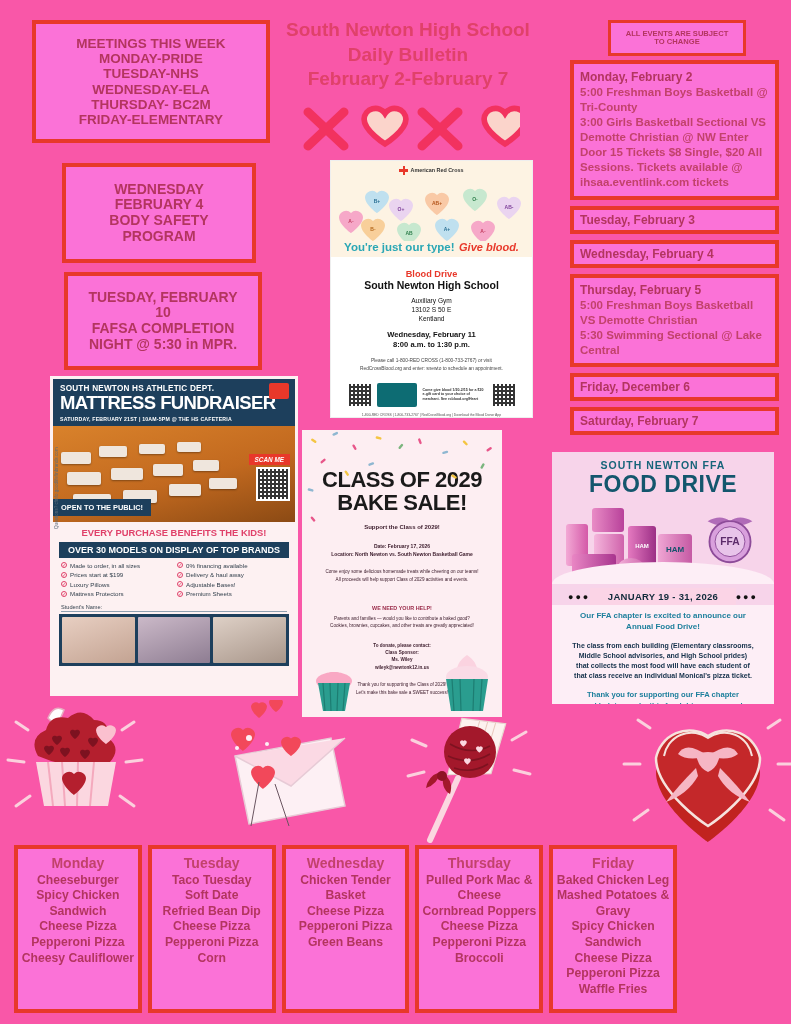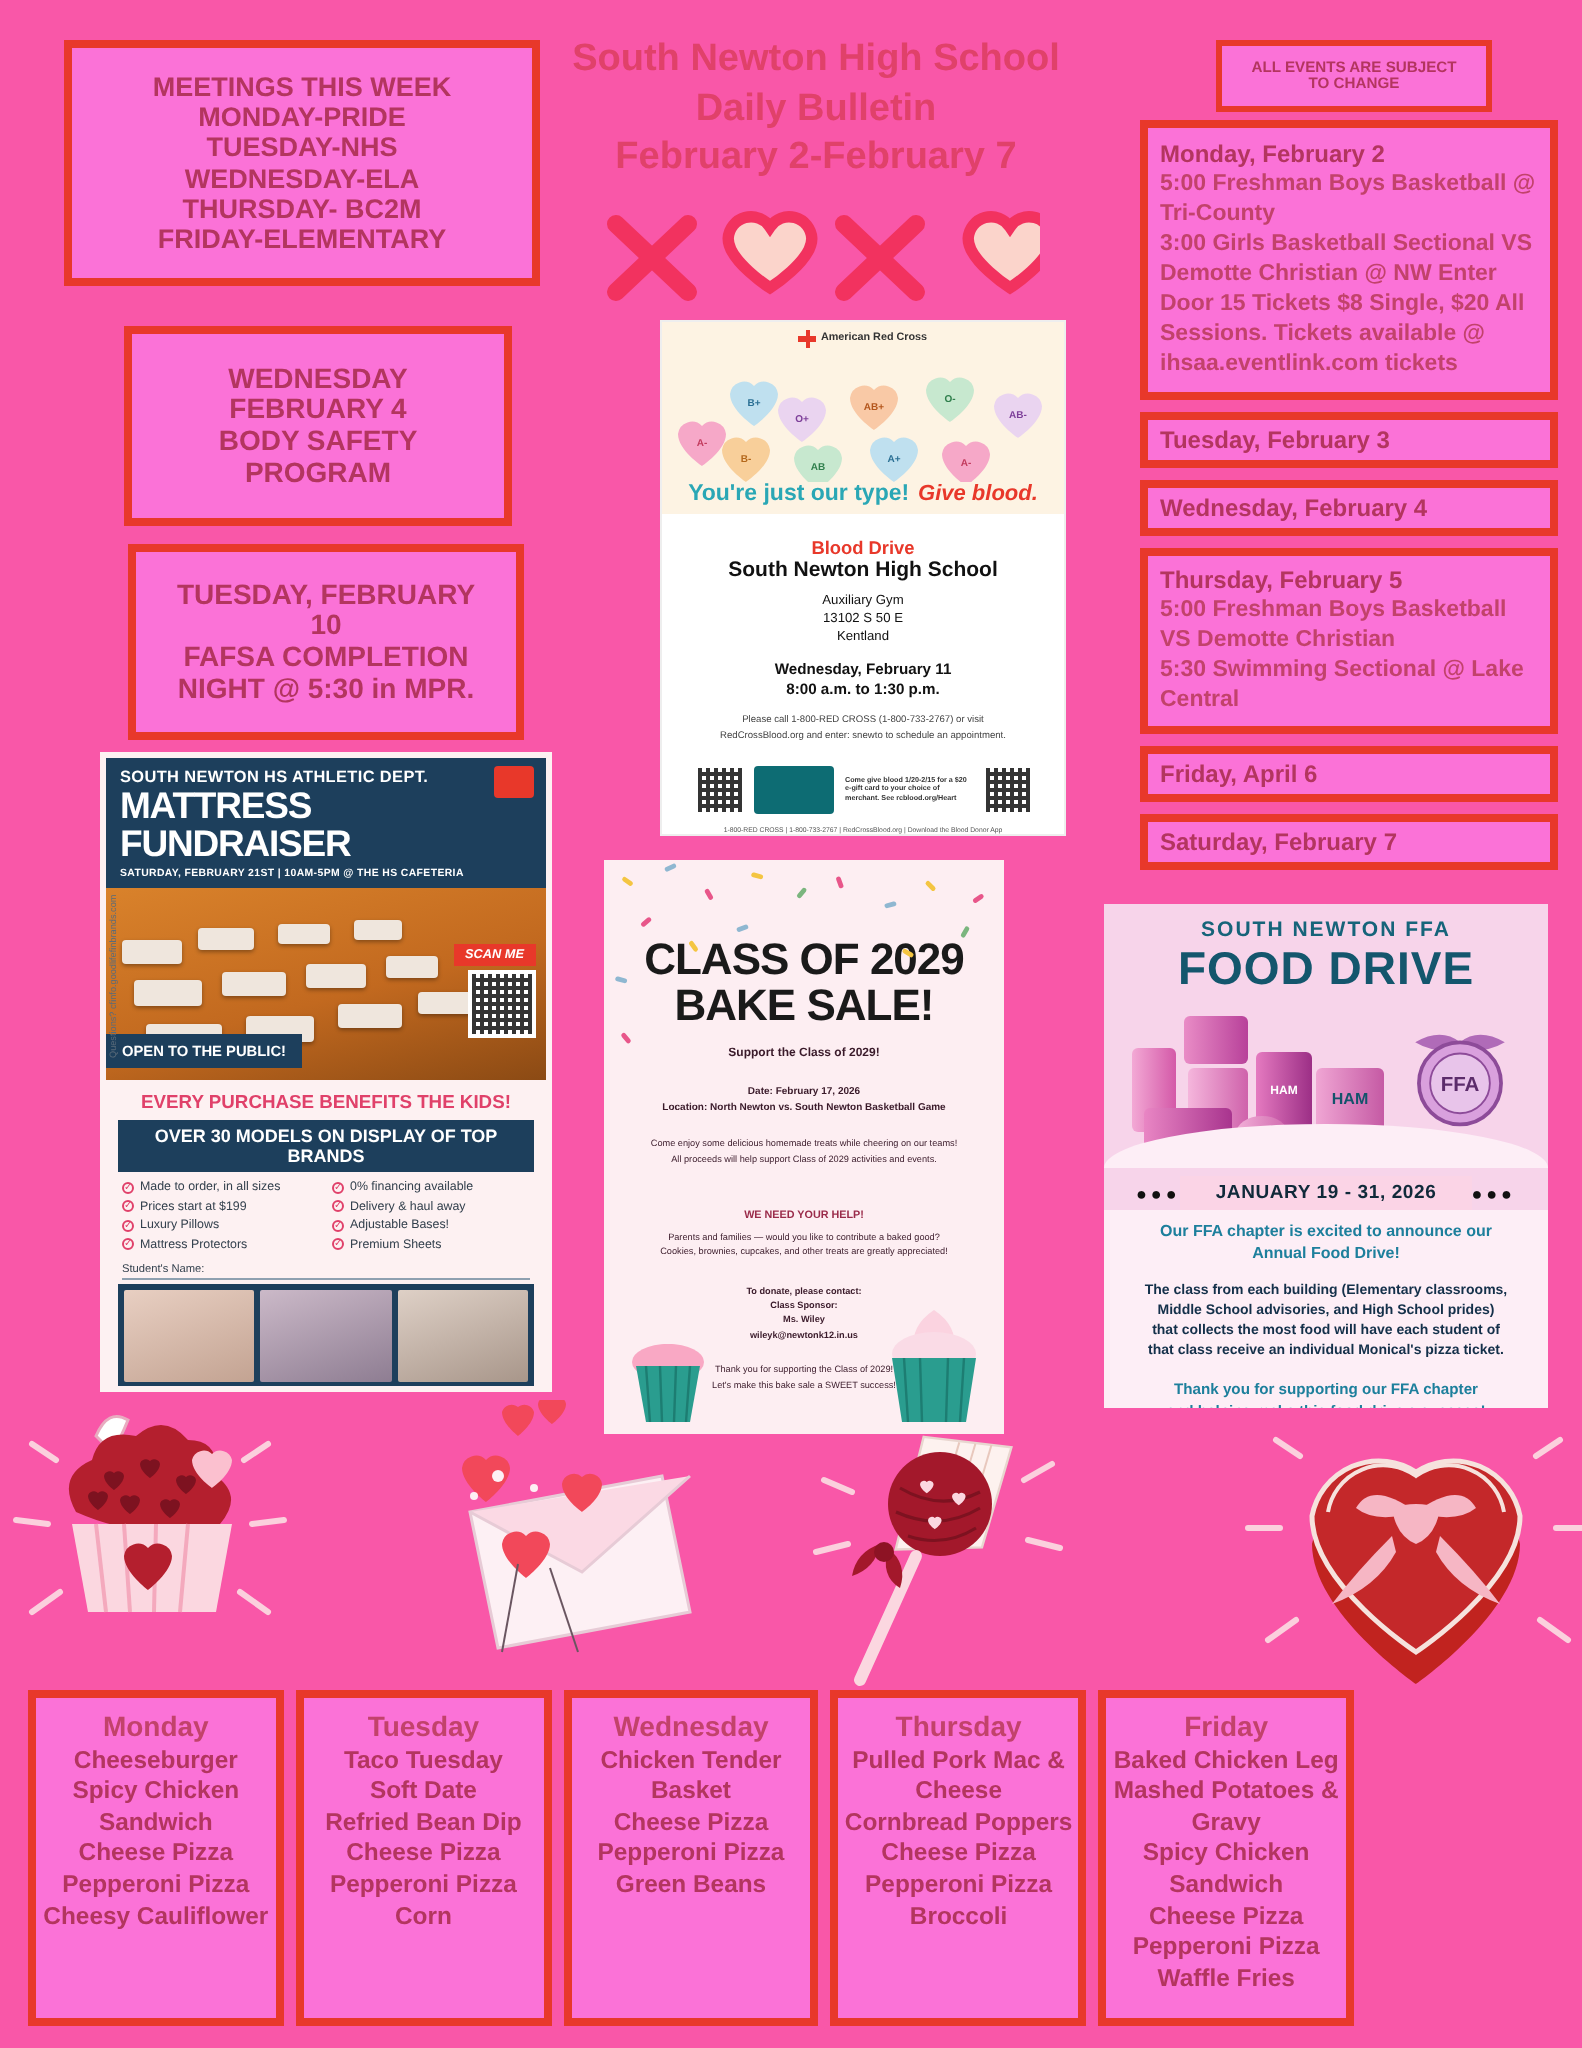--- a/index.html
+++ b/index.html
@@ -34,21 +34,21 @@
 
   
   .evbox { text-align: left; align-items: stretch; padding: 3px 6px; }
   .evbox .ev-day { font-size: 12px; color: #b3355f; font-weight: bold; line-height: 1.25; }
   .evbox .ev-line { font-size: 11.5px; color: #c2426b; font-weight: bold; line-height: 1.3; }
 
   
   .flyer { position: absolute; overflow: hidden; }
 
   
-  #mattress { left: 50px; top: 376px; width: 226px; height: 320px;
+  #mattress { left: 50px; top: 376px; width: 248px; height: 320px;
               background: #fdf1f2; border: 3px solid #fdf1f2; }
   .mt-head { background: #1d3f5c; color: #fff; padding: 5px 7px 4px 7px; position: relative; }
   .mt-head .l1 { font-size: 8.2px; font-weight: bold; letter-spacing: .2px; }
   .mt-head .l2 { font-size: 18.5px; font-weight: bold; letter-spacing: -.6px; line-height: 1; margin-top: 1px; }
   .mt-head .l2 .gold { color: #ffffff; }
   .mt-head .l3 { font-size: 5.2px; font-weight: bold; margin-top: 3px; letter-spacing: .2px; }
   .mt-logo { position: absolute; right: 6px; top: 4px; width: 20px; height: 16px;
              background: #e8382a; border-radius: 2px; }
   .mt-photo { position: relative; height: 96px; background: linear-gradient(165deg,#d9822b 0%,#c2691f 55%,#8b4a14 100%); }
   .mt-bed { position: absolute; background: #efe6dd; border-radius: 2px; box-shadow: 0 1px 2px rgba(0,0,0,.35); }
@@ -487,21 +487,21 @@
     <div class="ev-day">Wednesday, February 4</div>
   </div>
 
   <div class="pbox evbox" style="left:570px;top:274px;width:209px;height:93px;">
     <div class="ev-day">Thursday, February 5</div>
     <div class="ev-line">5:00 Freshman Boys Basketball VS Demotte Christian</div>
     <div class="ev-line">5:30 Swimming Sectional @ Lake Central</div>
   </div>
 
   <div class="pbox evbox" style="left:570px;top:373px;width:209px;height:28px;">
-    <div class="ev-day">Friday, April 6</div>
+    <div class="ev-day">Friday, December 6</div>
   </div>
 
   <div class="pbox evbox" style="left:570px;top:407px;width:209px;height:28px;">
     <div class="ev-day">Saturday, February 7</div>
   </div>
 
   <svg id="decor" viewBox="0 0 791 148">
 
     <g>
       <g stroke="#fbd0dd" stroke-width="3" stroke-linecap="round">

